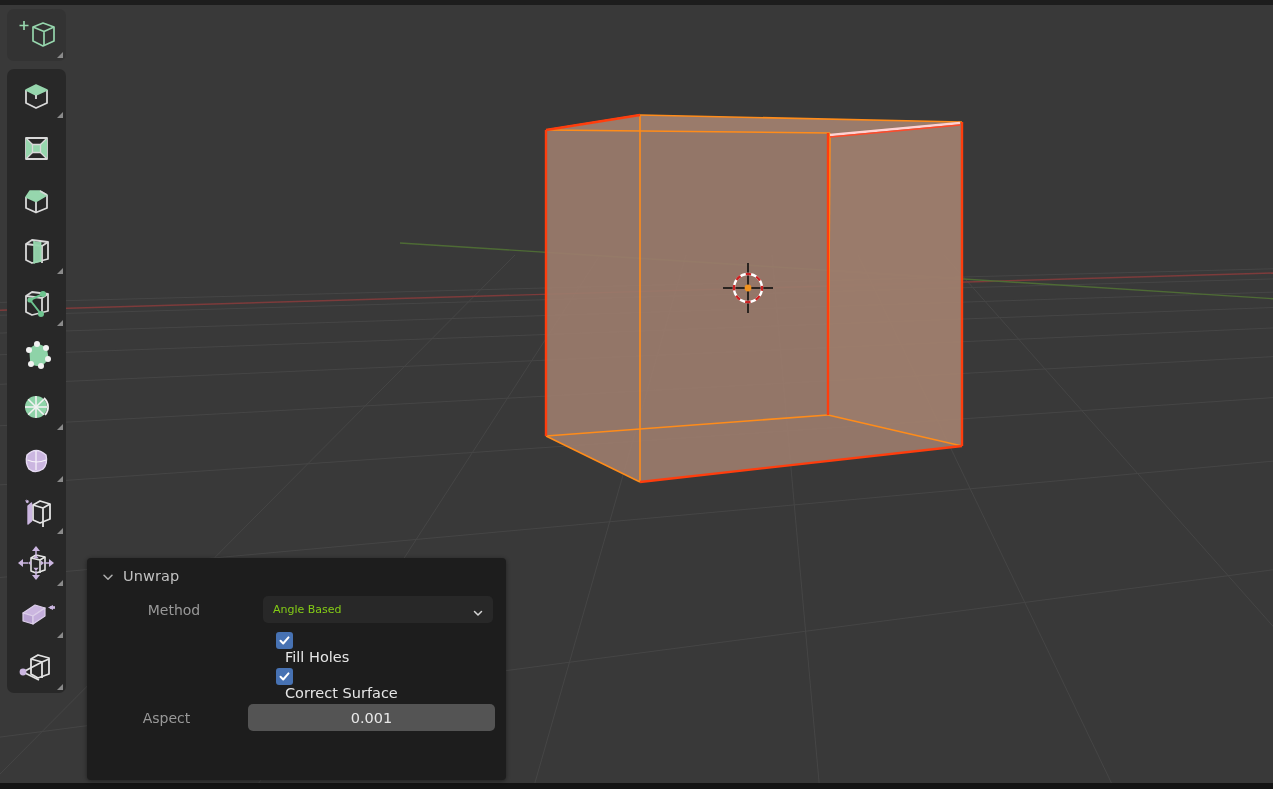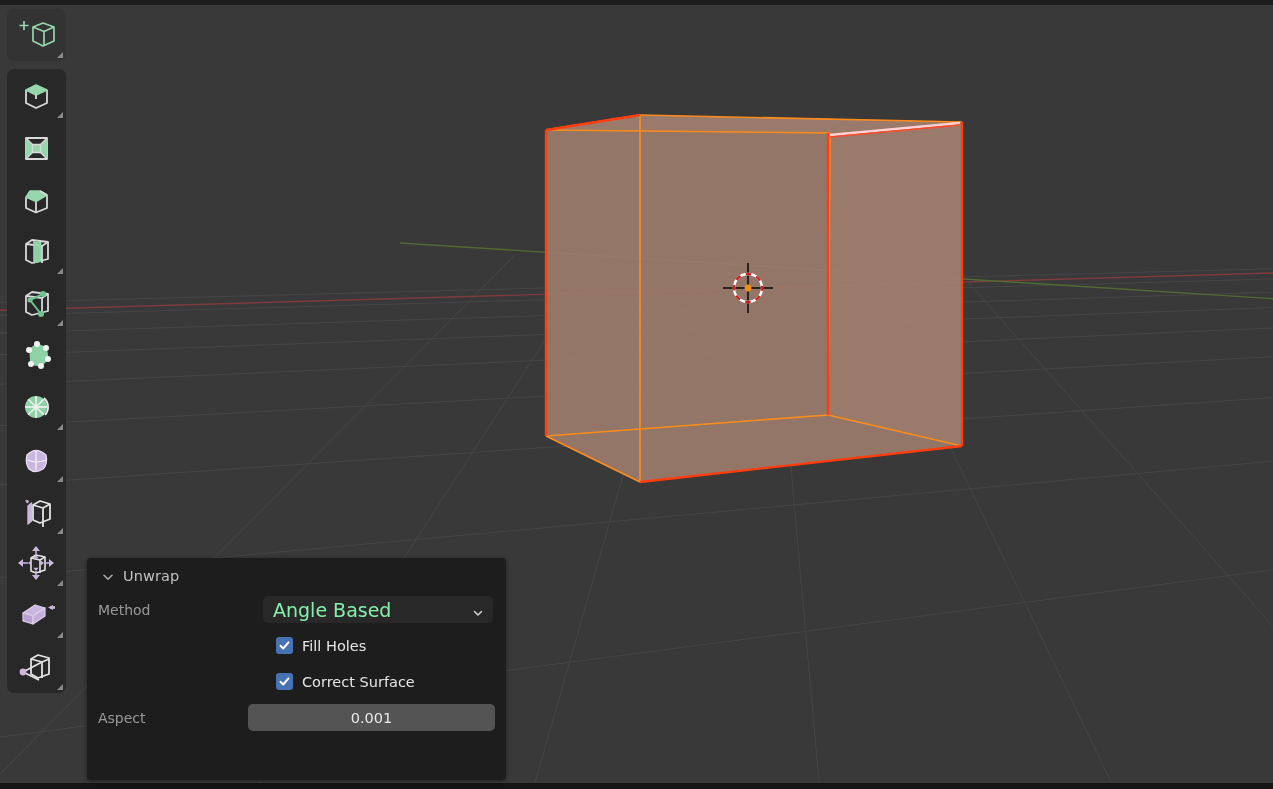--- a/index.html
+++ b/index.html
@@ -67,36 +67,36 @@
     width:14px; height:14px; margin-right:8px;
     display:inline-block;
   }
   .op-title {
     color:#c2c2c2; font-size:14.5px; letter-spacing:.1px;
   }
   .op-body { padding:2px 11px 0 11px; }
 
   .row { display:flex; align-items:center; margin-bottom:9px; height:27px; }
   .row-label {
-    width:165px; text-align:left; padding-right:13px;
+    width:165px; text-align:center; padding-right:13px;
     color:#999999; font-size:14px; white-space:nowrap;
   }
 
   .select {
     position:relative;
     width:230px; height:27px;
     background:#282828; border-radius:5px;
     display:flex; align-items:center;
     padding:0 10px;
     cursor:pointer;
   }
-  .select-val { color:#86efac; font-size:19px;text-align:center; }
+  .select-val { color:#84cc16; font-size:11px;text-align:center; }
   .select-chev { position:absolute; right:9px; top:50%; transform:translateY(-50%); width:12px; height:12px; }
 
-  .cbrow { display:flex; align-items:center; margin-bottom:9px; height:27px; padding-left:178px; }
+  .cbrow { display:flex; margin-bottom:9px; height:27px; padding-left:178px;flex-direction:column; }
   .cbox {
     width:17px; height:17px; border-radius:3px;
     background:#4772b3;
     display:flex; align-items:center; justify-content:center;
     cursor:pointer; flex:none;
   }
   .cbox.off { background:#545454; }
   .cbox svg { display:block; }
   .cblabel { color:#e6e6e6; font-size:14.5px; margin-left:9px; white-space:nowrap; }
   .cblabel.dim { color:#787878; }

